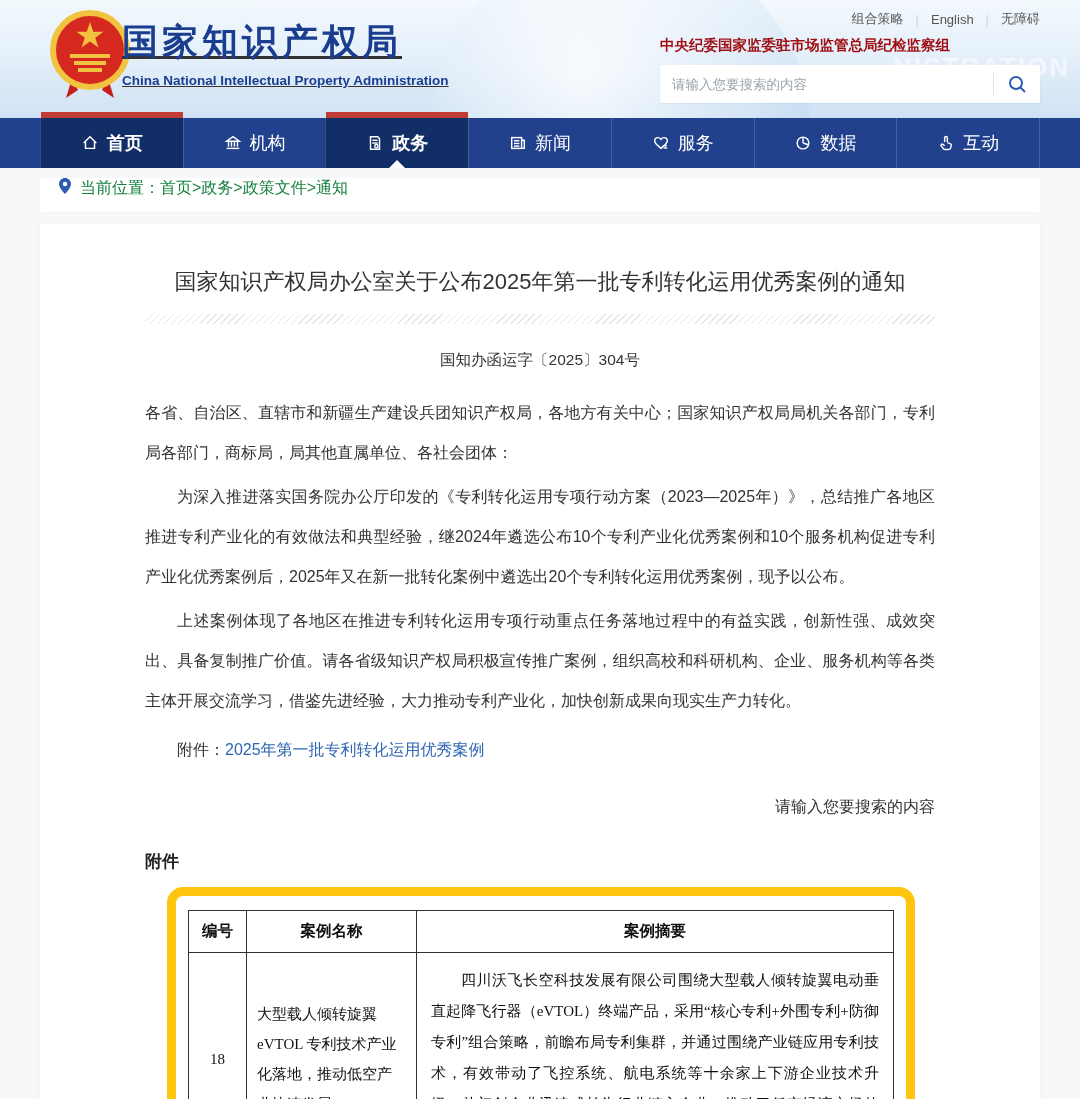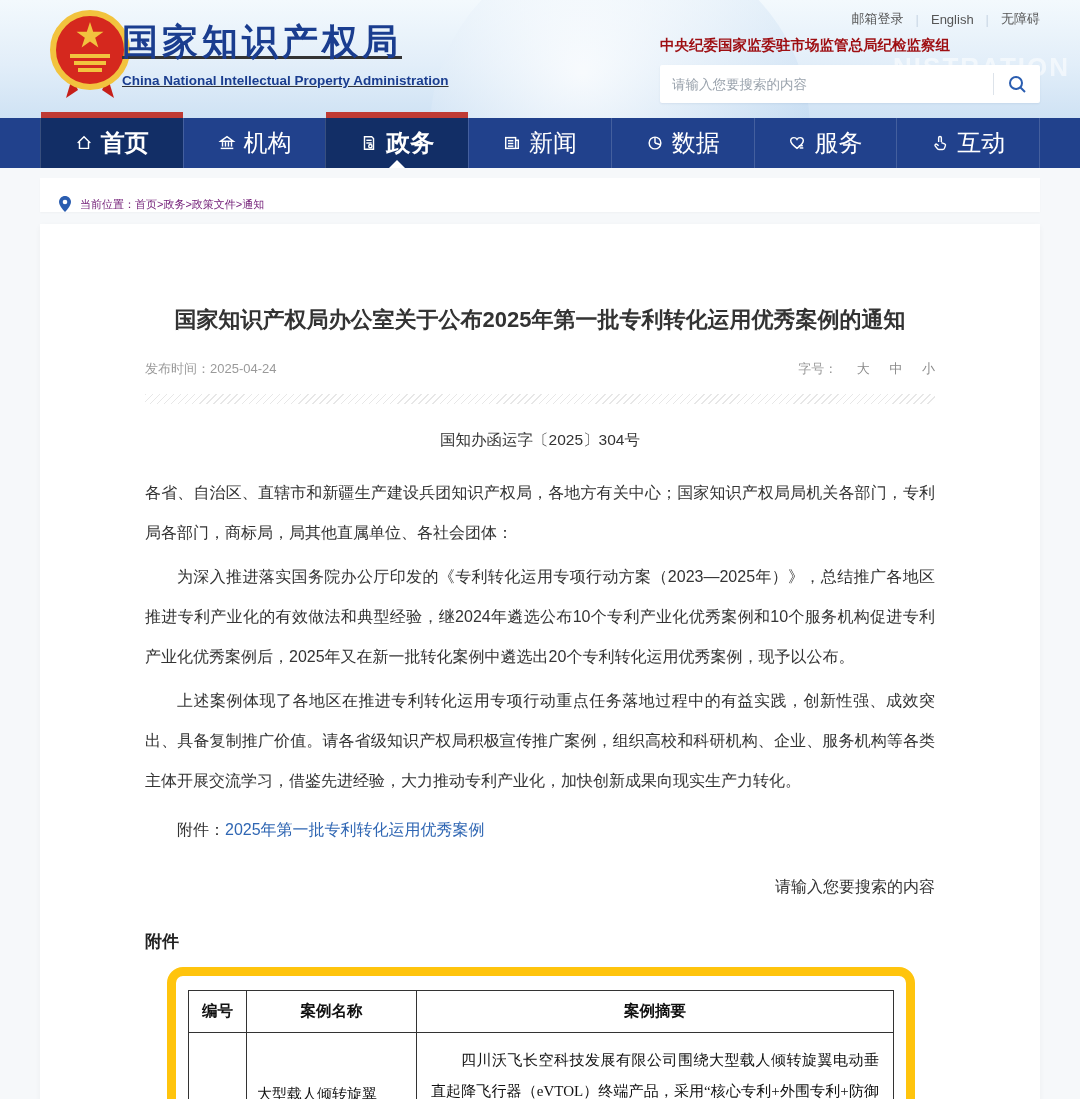--- a/index.html
+++ b/index.html
@@ -43,47 +43,47 @@
     font-family:"Liberation Sans","DejaVu Sans",sans-serif;
   }
   .search-box input::placeholder { color:#9aa3ad; }
   .search-divider { width:1px; height:22px; background:#dde3ea; }
   .search-btn { width:46px; height:100%; display:flex; align-items:center; justify-content:center; cursor:pointer; }
   
   .main-nav { height:50px; background:#21418c; position:relative; }
   .nav-inner { width:1000px; margin:0 auto; height:100%; display:flex; }
   .nav-tab {
     position:relative; flex:1; display:flex; align-items:center; justify-content:center;
-    gap:8px; color:#fff; font-size:24px; cursor:pointer;
+    gap:8px; color:#fff; font-size:18px; cursor:pointer;
     border-left:1px solid rgba(255,255,255,0.16);
   }
   .nav-tab:last-child { border-right:1px solid rgba(255,255,255,0.16); }
   .nav-tab.active { background:#122e66; font-weight:bold; }
   .nav-tab.active::before {
     content:""; position:absolute; left:0; right:0; top:-6px; height:6px; background:#bf3b34;
   }
   .nav-tab.current::after {
     content:""; position:absolute; bottom:0; left:50%; margin-left:-8px;
     border-left:8px solid transparent; border-right:8px solid transparent;
     border-bottom:8px solid #fff;
   }
   .nav-icon { display:flex; align-items:center; }
   
   .crumb-bar {
     width:1000px; margin:10px auto 0; height:34px; background:#fff;
-    display:flex; align-items:flex-end; padding:0 18px; font-size:11px; color:#701a75;
+    display:flex; align-items:flex-start; padding:0 18px; font-size:16px; color:#15803d;
     box-shadow:0 1px 2px rgba(0,0,0,0.03);
   }
   .crumb-bar .pin { margin-right:8px; display:flex; align-items:center; }
   
   .card {
     width:1000px; margin:12px auto 0; background:#fff; min-height:834px;
     padding:42px 105px 60px; box-shadow:0 2px 6px rgba(0,0,0,0.04);
   }
-  .art-title { text-align:center; font-size:22px; font-weight:bold; color:#333; line-height:32px;margin-top:38px; }
+  .art-title { text-align:center; font-size:22px; font-weight:normal; color:#333; line-height:32px; }
   .meta-row { margin-top:24px; display:flex; justify-content:space-between; align-items:center; font-size:13px; color:#9a9a9a; }
   .font-sizes span { margin-left:16px; color:#8a8a8a; cursor:pointer; }
   .hatch {
     margin-top:16px; height:10px;
     background:repeating-linear-gradient(135deg,#e7e7e7 0 1px,transparent 1px 5px);
   }
   .doc-number { margin-top:26px; text-align:center; font-size:15.5px; color:#333; }
   .body-text { margin-top:22px; }
   .body-text p { font-size:16px; line-height:40px; color:#333; text-align:justify; }
   .body-text p.indent { text-indent:2em; margin-top:4px; }
@@ -126,21 +126,21 @@
     </svg>
   </div>
 
   <div class="brand">
     <div class="brand-title">国家知识产权局</div>
     <div class="brand-sub">China National Intellectual Property Administration</div>
   </div>
 
   <div class="header-right">
     <div class="top-links">
-      <span class="tl">邮箱登录</span>
+      <span class="tl">组合策略</span>
       <span class="sep">|</span>
       <span class="tl">English</span>
       <span class="sep">|</span>
       <span class="tl">无障碍</span>
     </div>
     <div class="red-line">中央纪委国家监委驻市场监管总局纪检监察组</div>
     <div class="search-box">
       <input type="text" placeholder="请输入您要搜索的内容" style="">
       <div class="search-divider"></div>
       <div class="search-btn">
@@ -196,36 +196,36 @@
             <line x1="5.5" y1="7.5" x2="11.5" y2="7.5"></line>
             <line x1="5.5" y1="10.5" x2="11.5" y2="10.5"></line>
             <line x1="5.5" y1="13.5" x2="11.5" y2="13.5"></line>
           </svg>
       </span>
       <span>新闻</span>
     </div>
     <div class="nav-tab">
       <span class="nav-icon">
         <svg width="18" height="18" viewBox="0 0 20 20" fill="none" stroke="#fff" stroke-width="1.6">
+            <path d="M10 16 C6 13 3 10.5 3 7.6 C3 5.6 4.6 4 6.6 4 C8 4 9.3 4.8 10 6 C10.7 4.8 12 4 13.4 4 C15.4 4 17 5.6 17 7.6 C17 10.5 14 13 10 16 Z"></path>
+            <line x1="12" y1="13" x2="16.5" y2="13"></line>
+            <line x1="13" y1="15.5" x2="17" y2="15.5"></line>
+          </svg>
+      </span>
+      <span>服务</span>
+    </div>
+    <div class="nav-tab">
+      <span class="nav-icon">
+        <svg width="18" height="18" viewBox="0 0 20 20" fill="none" stroke="#fff" stroke-width="1.6">
             <circle cx="10" cy="10" r="6.5"></circle>
             <line x1="10" y1="10" x2="10" y2="3.5"></line>
             <line x1="10" y1="10" x2="16.2" y2="12"></line>
           </svg>
       </span>
       <span>数据</span>
-    </div>
-    <div class="nav-tab">
-      <span class="nav-icon">
-        <svg width="18" height="18" viewBox="0 0 20 20" fill="none" stroke="#fff" stroke-width="1.6">
-            <path d="M10 16 C6 13 3 10.5 3 7.6 C3 5.6 4.6 4 6.6 4 C8 4 9.3 4.8 10 6 C10.7 4.8 12 4 13.4 4 C15.4 4 17 5.6 17 7.6 C17 10.5 14 13 10 16 Z"></path>
-            <line x1="12" y1="13" x2="16.5" y2="13"></line>
-            <line x1="13" y1="15.5" x2="17" y2="15.5"></line>
-          </svg>
-      </span>
-      <span>服务</span>
     </div>
     <div class="nav-tab">
       <span class="nav-icon">
         <svg width="18" height="18" viewBox="0 0 20 20" fill="none" stroke="#fff" stroke-width="1.6">
             <path d="M8.5 9 V4.2 a1.5 1.5 0 0 1 3 0 V9"></path>
             <path d="M11.5 9.5 l3.6 1.4 a1.6 1.6 0 0 1 .9 2 l-1 2.8 a2.4 2.4 0 0 1 -2.3 1.6 H9.2 a2.6 2.6 0 0 1 -2 -.9 L4.6 13.2 a1.3 1.3 0 0 1 1.9 -1.7 l2 1.6"></path>
           </svg>
       </span>
       <span>互动</span>
     </div>
@@ -240,31 +240,20 @@
       </svg>
   </span>
   <span>当前位置：</span>
   <span>首页&gt;政务&gt;政策文件&gt;通知</span>
 </div>
 
 <div class="card">
 
   <div class="art-title">国家知识产权局办公室关于公布2025年第一批专利转化运用优秀案例的通知</div>
 
-  <div class="meta-row">
-    <div>
-      <span>发布时间：</span><span>2025-04-24</span>
-    </div>
-    <div class="font-sizes">
-      <span style="margin-left:0;color:#9a9a9a;">字号：</span>
-      <span>大</span>
-      <span>中</span>
-      <span>小</span>
-    </div>
-  </div>
 
   <div class="hatch"></div>
 
   <div class="doc-number">国知办函运字〔2025〕304号</div>
 
   <div class="body-text">
     <p>各省、自治区、直辖市和新疆生产建设兵团知识产权局，各地方有关中心；国家知识产权局局机关各部门，专利局各部门，商标局，局其他直属单位、各社会团体：</p>
     <p class="indent">为深入推进落实国务院办公厅印发的《专利转化运用专项行动方案（2023—2025年）》，总结推广各地区推进专利产业化的有效做法和典型经验，继2024年遴选公布10个专利产业化优秀案例和10个服务机构促进专利产业化优秀案例后，2025年又在新一批转化案例中遴选出20个专利转化运用优秀案例，现予以公布。</p>
     <p class="indent">上述案例体现了各地区在推进专利转化运用专项行动重点任务落地过程中的有益实践，创新性强、成效突出、具备复制推广价值。请各省级知识产权局积极宣传推广案例，组织高校和科研机构、企业、服务机构等各类主体开展交流学习，借鉴先进经验，大力推动专利产业化，加快创新成果向现实生产力转化。</p>
   </div>

